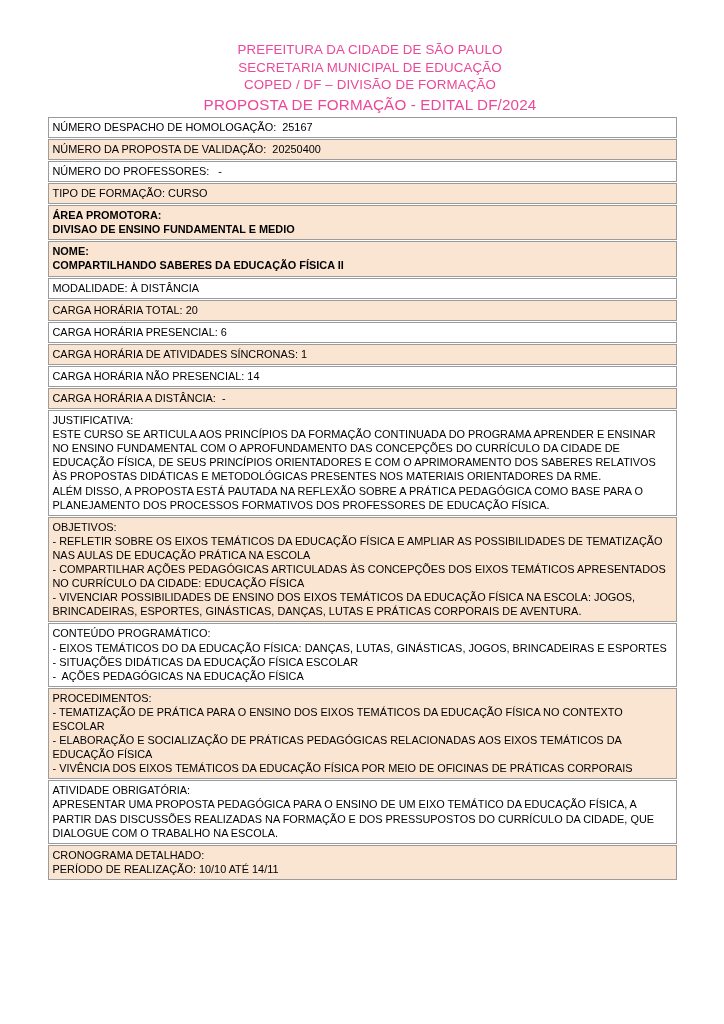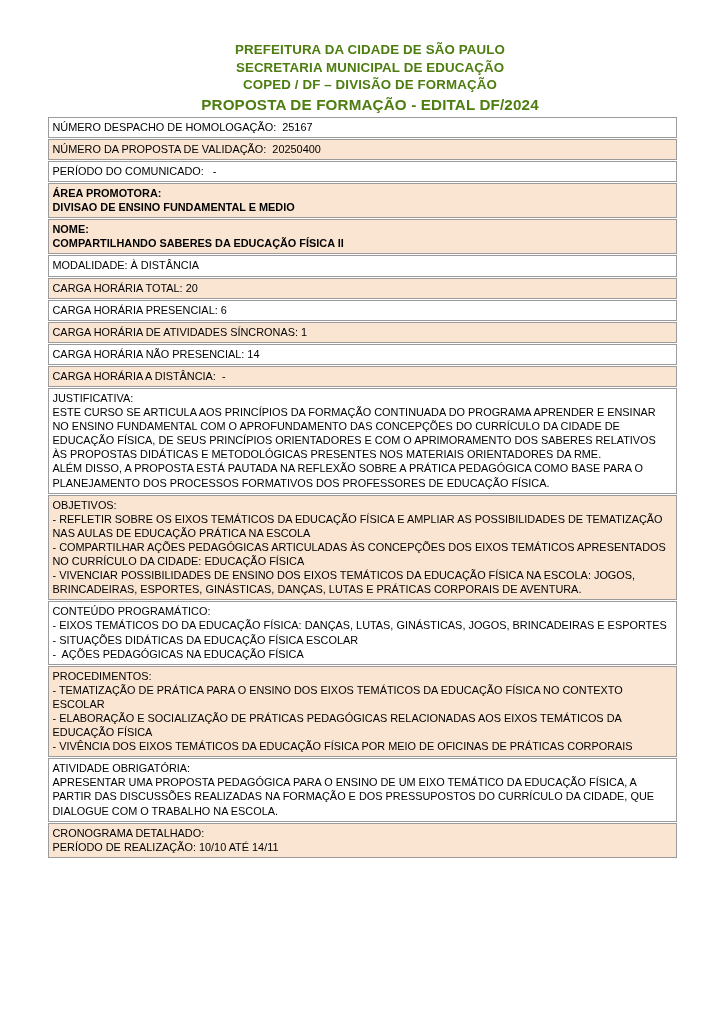--- a/index.html
+++ b/index.html
@@ -24,25 +24,25 @@
     padding: 0;
     background: #ffffff;
   }
 
   
   .doc-header {
     padding-top: 41px;
     text-align: center;
   }
   .doc-header .hline {
-    font-weight: bold;
+    font-weight: normal;
     font-size: 13.3px;
     line-height: 17.6px;
     letter-spacing: 0.01em;
-    color: #4d7c0f;
+    color: #ec4899;
     white-space: nowrap;
     margin-left: 16px;
   }
   .doc-header .hline.big {
     font-size: 15.2px;
     line-height: 20px;
     padding-top: 1px;
   }
 
   
@@ -103,21 +103,26 @@
             <span class="ln">NÚMERO DESPACHO DE HOMOLOGAÇÃO:  25167</span>
           </td>
         </tr>
         <tr class="row shade">
           <td class="cell">
             <span class="ln">NÚMERO DA PROPOSTA DE VALIDAÇÃO:  20250400</span>
           </td>
         </tr>
         <tr class="row plain">
           <td class="cell">
-            <span class="ln">PERÍODO DO COMUNICADO:   -</span>
+            <span class="ln">NÚMERO DO PROFESSORES:   -</span>
+          </td>
+        </tr>
+        <tr class="row shade">
+          <td class="cell">
+            <span class="ln">TIPO DE FORMAÇÃO: CURSO</span>
           </td>
         </tr>
         <tr class="row shade">
           <td class="cell bold">
             <span class="ln">ÁREA PROMOTORA:</span>
             <span class="ln">DIVISAO DE ENSINO FUNDAMENTAL E MEDIO</span>
           </td>
         </tr>
         <tr class="row shade">
           <td class="cell bold">

